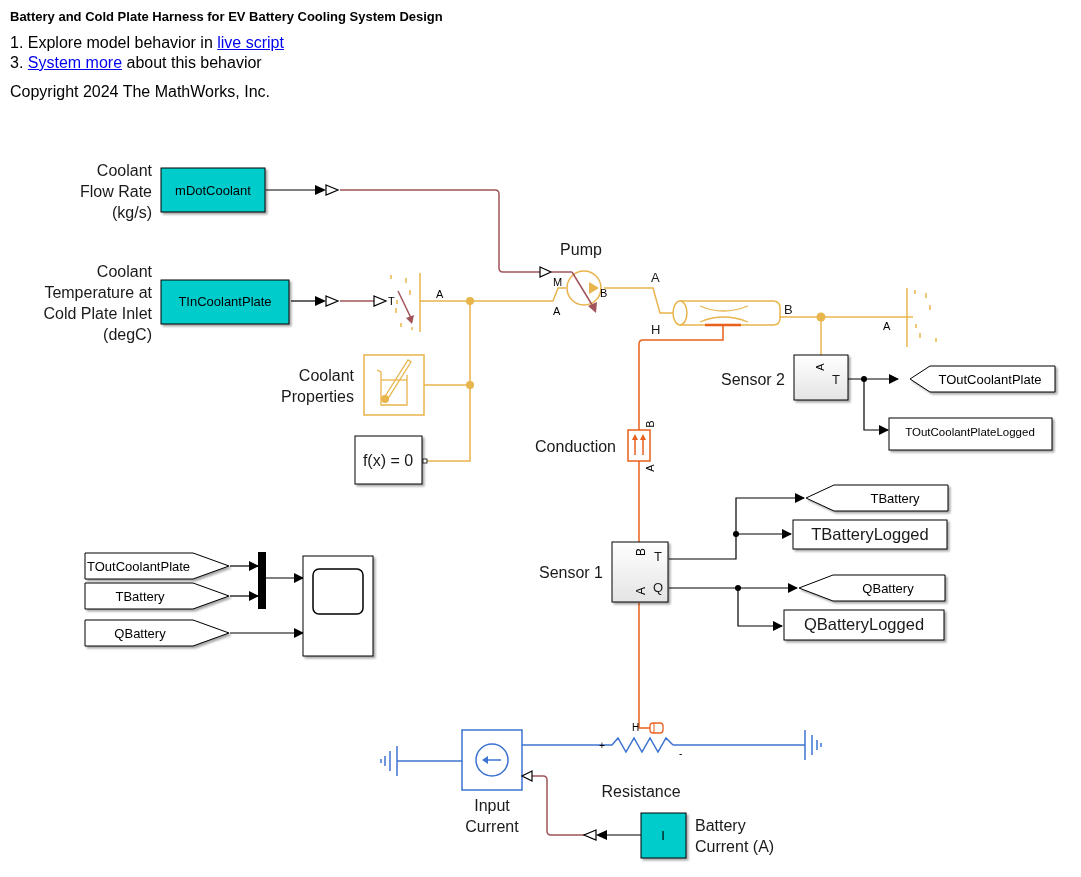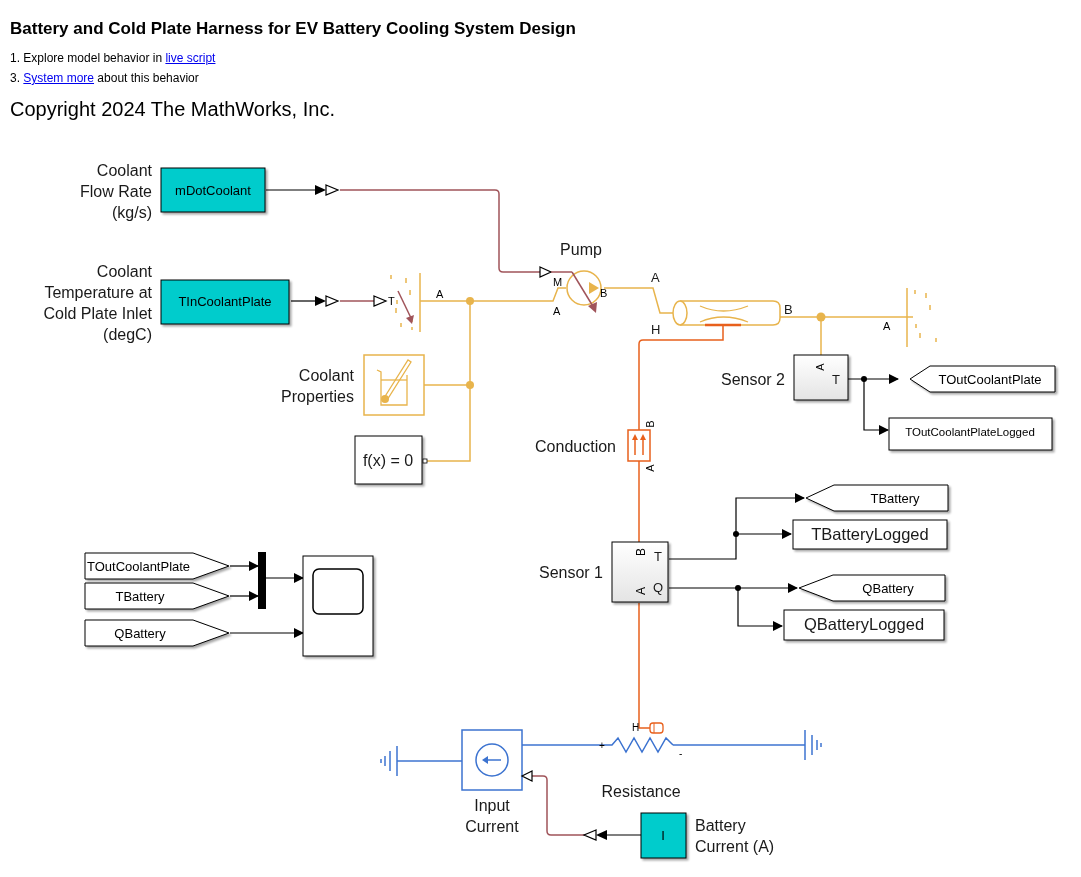--- a/index.html
+++ b/index.html
@@ -1,22 +1,22 @@
 <!DOCTYPE html>
 <html><head>
   <meta charset="utf-8">
   <style>
     html, body { margin: 0; padding: 0; background: #ffffff; }
     body { width: 1081px; height: 877px; position: relative; overflow: hidden;
            font-family: "Liberation Sans", sans-serif; color: #000; }
     .hdr { position: absolute; left: 10px; top: 8px; }
-    .title { font-size: 17px; font-weight: bold; margin: 11px 0 9px 0; }
-    .line { font-size: 12px; line-height: 20px; }
+    .title { font-size: 13px; font-weight: bold; margin: 1px 0 9px 0; }
+    .line { font-size: 16px; line-height: 20px; }
     .line a { color: #0000ee; text-decoration: underline; cursor: pointer; }
-    .copy { font-size: 20px; margin-top: 10px; }
+    .copy { font-size: 16px; margin-top: 10px; }
     svg#diagram { position: absolute; left: 0; top: 0; }
     svg text { font-family: "Liberation Sans", sans-serif; }
     .lbl { font-size: 16px; fill: #1a1a1a; }
     .blk-txt { font-size: 13px; fill: #000; }
     .port { font-size: 11px; fill: #000; }
   </style>
 </head>
 <body>
 
 <div class="hdr">

